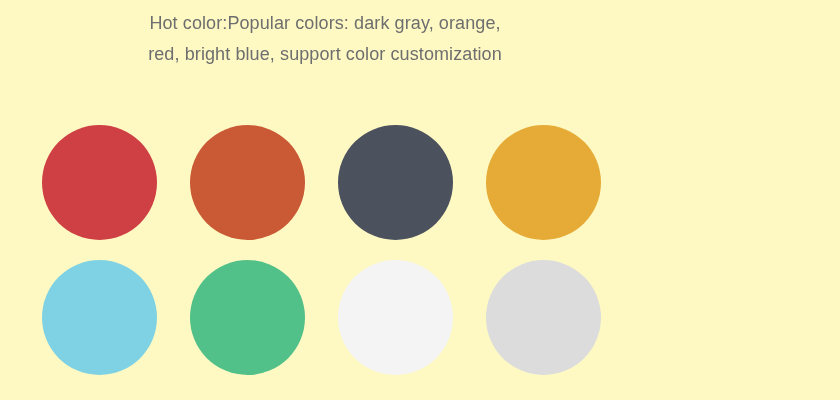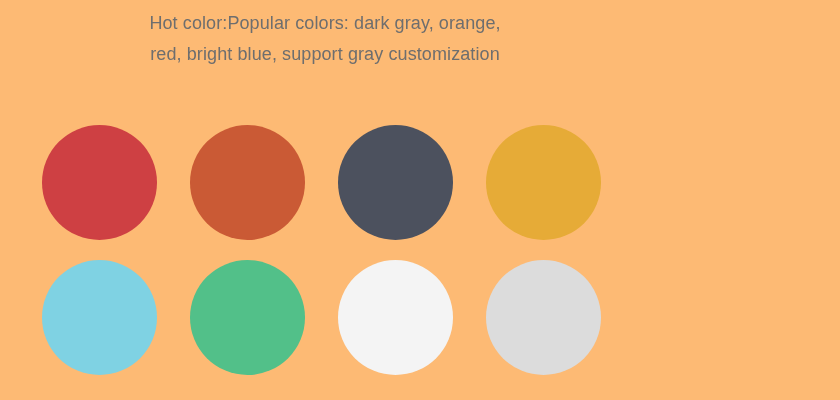--- a/index.html
+++ b/index.html
@@ -12,21 +12,21 @@
     background: #ffffff;
     font-family: "Liberation Sans", sans-serif;
     overflow: hidden;
     position: relative;
   }
 
   .page {
     position: relative;
     width: 840px;
     height: 400px;
-    background: #fdba74;
+    background: #fef9c3;
   }
 
   
   .caption {
     position: absolute;
     left: 0;
     top: 8px;
     width: 650px;
     text-align: center;
     color: #6e6e6e;
@@ -60,21 +60,21 @@
     flex: 0 0 auto;
   }
 </style>
 </head>
 <body style="background: rgb(255, 255, 255);">
 
 <div class="page">
 
   <div class="caption" style="color: rgb(110, 110, 110);">
     <span class="caption-line">Hot color:Popular colors: dark gray, orange,</span>
-    <span class="caption-line">red, bright blue, support gray customization</span>
+    <span class="caption-line">red, bright blue, support color customization</span>
   </div>
 
   <div class="swatch-grid">
 
     <div class="swatch-row">
       <div class="swatch" style="background-color: rgb(206, 64, 67);"></div>
       <div class="swatch" style="background-color: rgb(202, 90, 53);"></div>
       <div class="swatch" style="background-color: rgb(76, 81, 94);"></div>
       <div class="swatch" style="background-color: rgb(230, 171, 55);"></div>
     </div>

